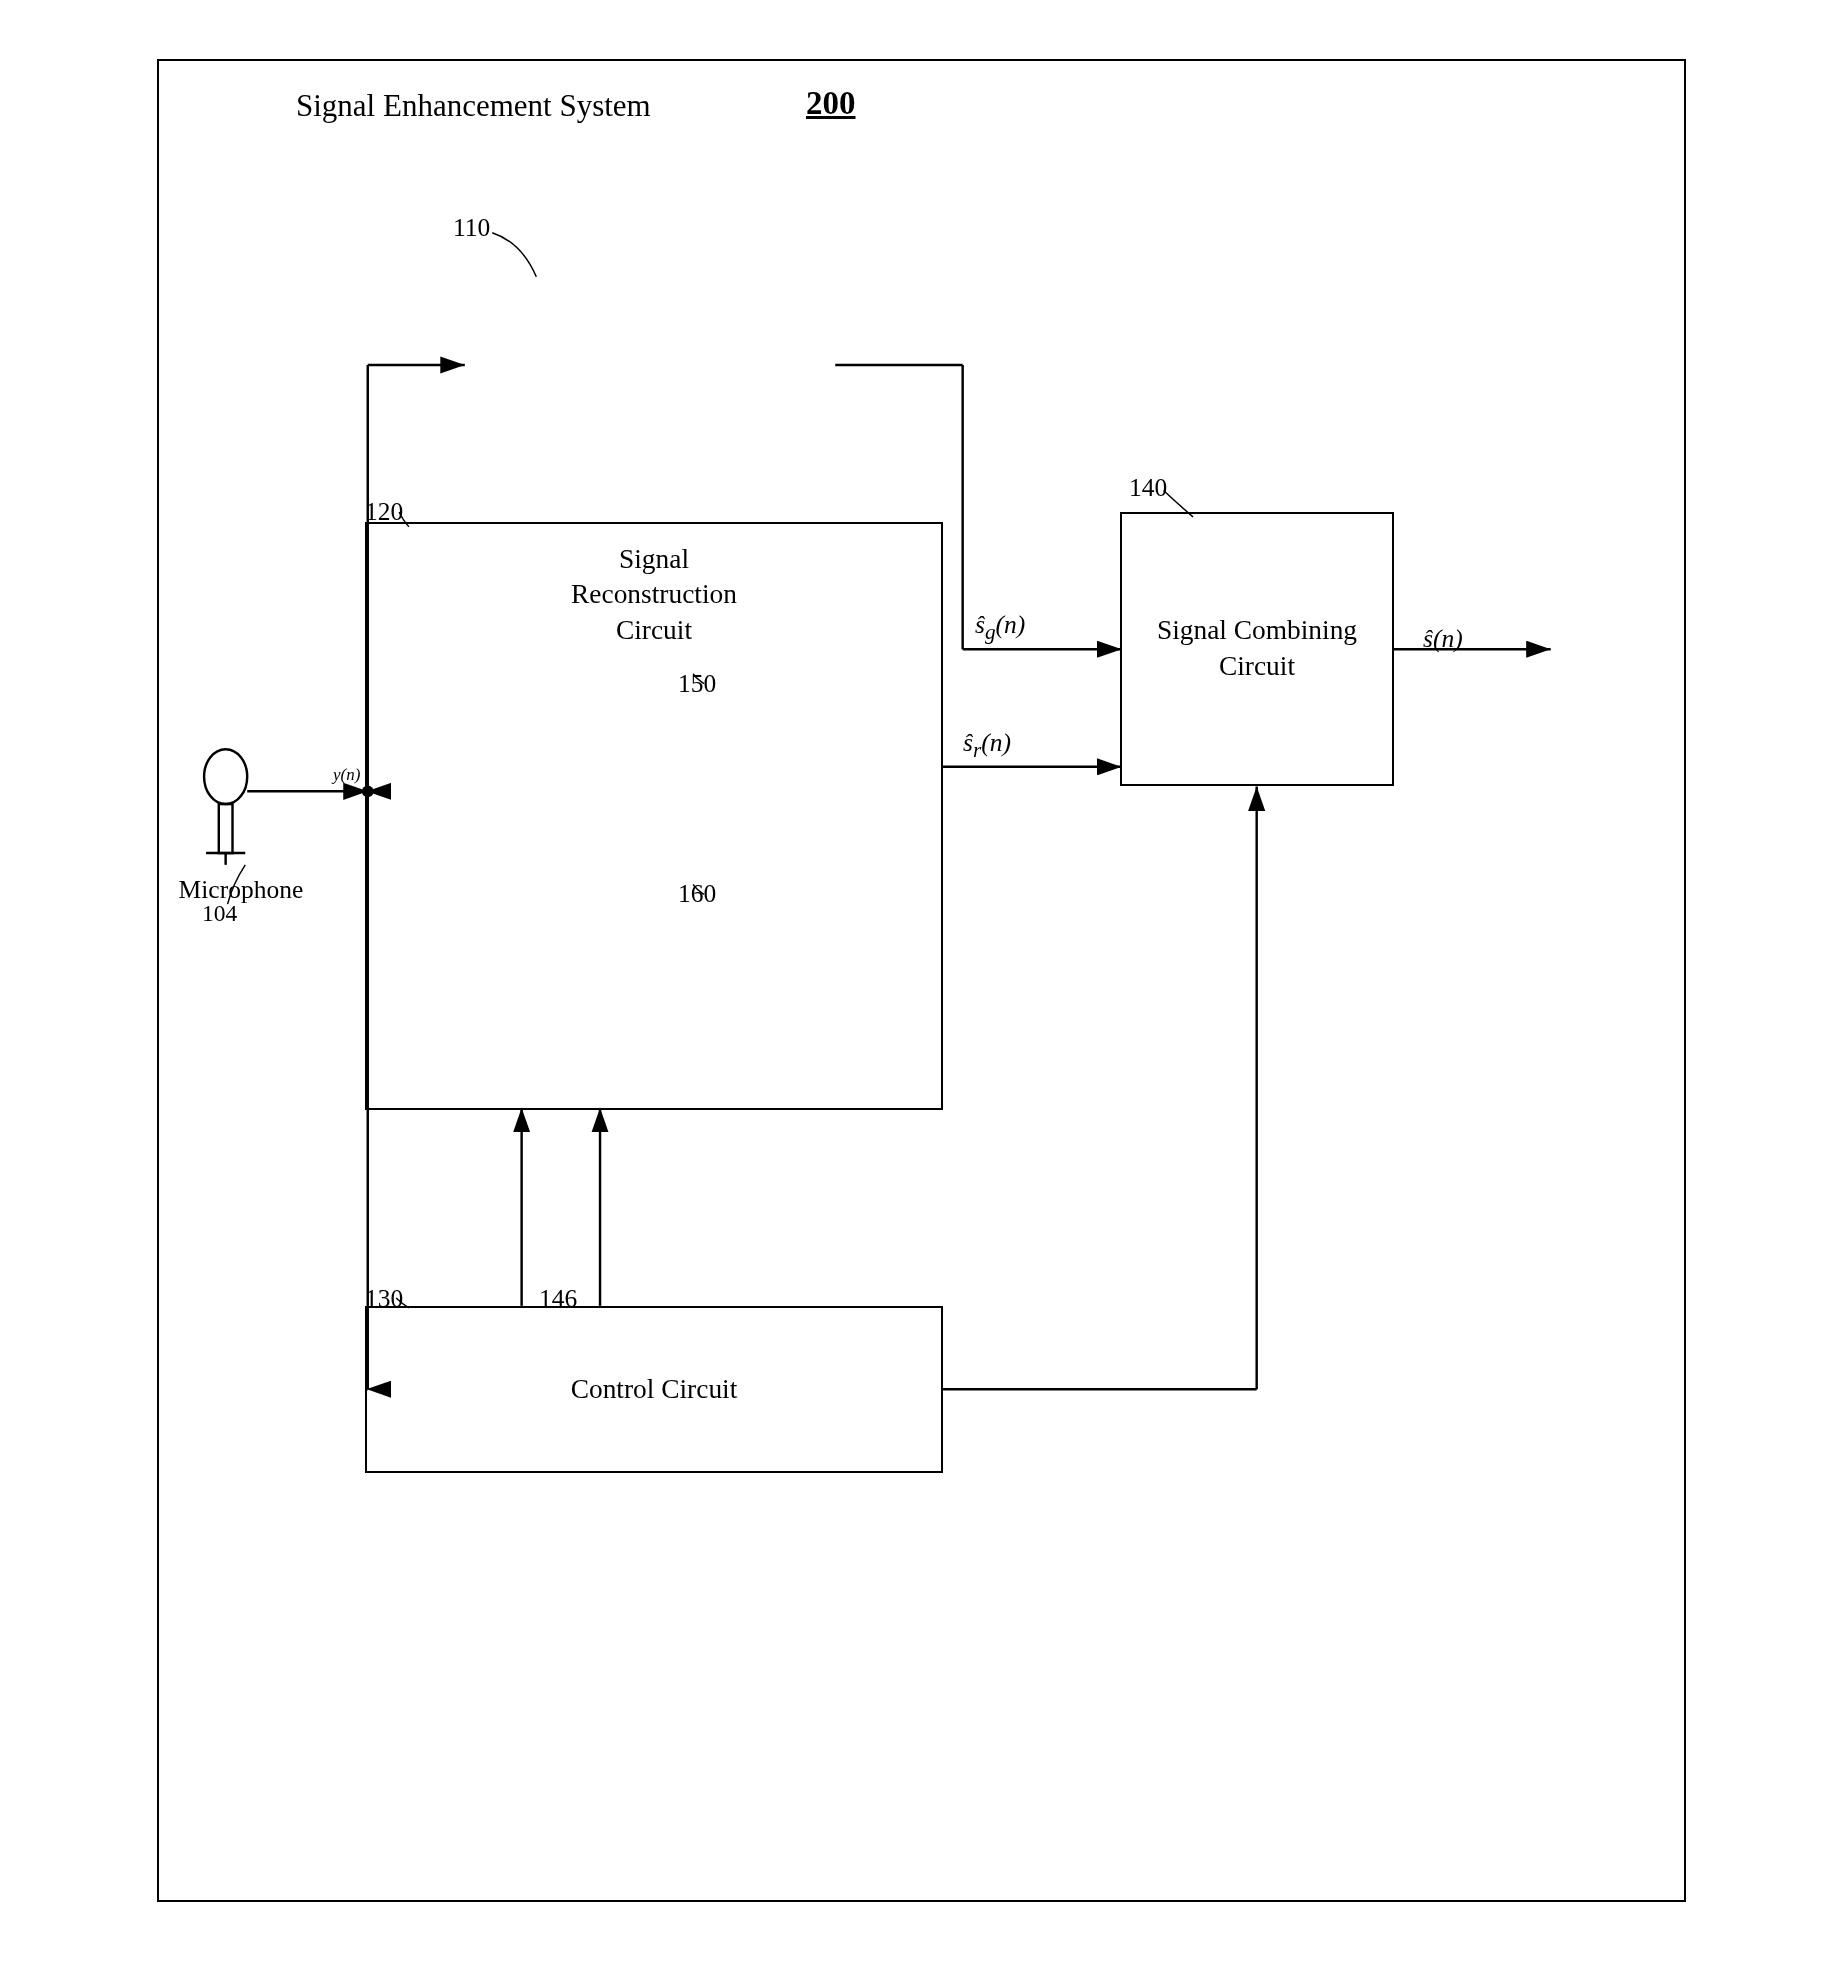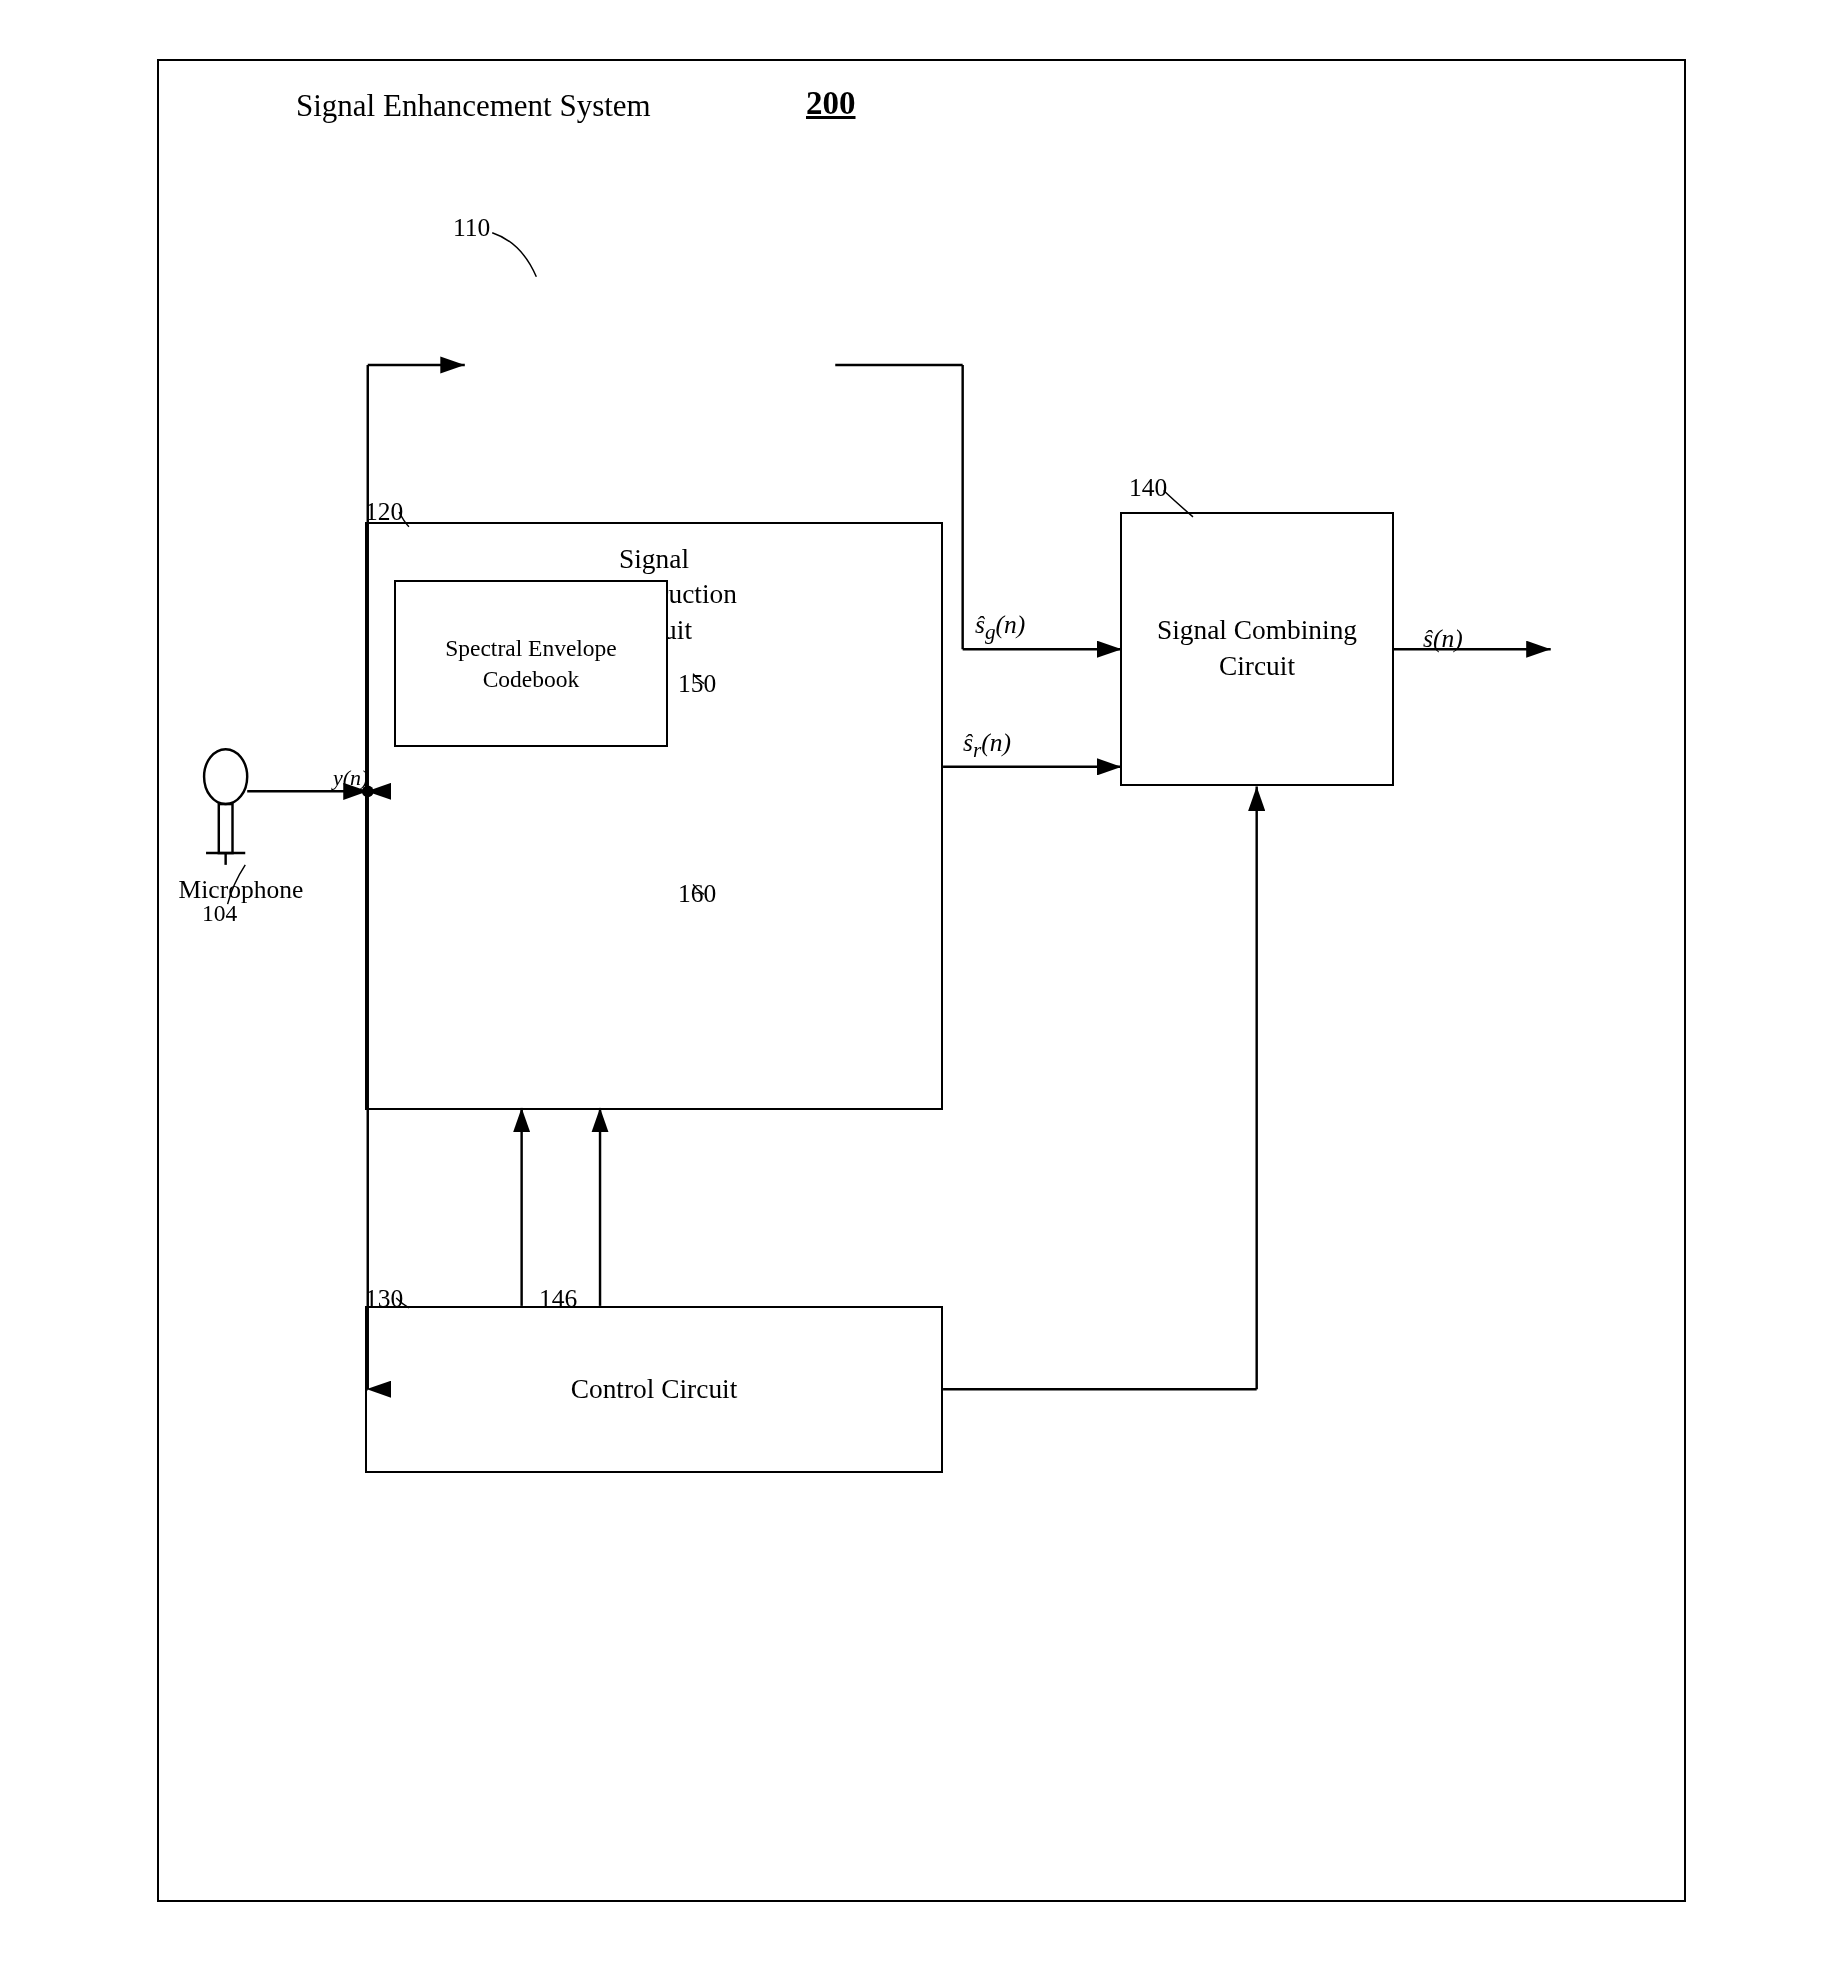--- a/index.html
+++ b/index.html
@@ -111,21 +111,20 @@
   <div class="ref-label" style="top:152px; left:294px;">110</div>
 
 
   <div class="ref-label" style="top:436px; left:206px;">120</div>
 
   <div class="block-box" id="signal-reconstruction">
 
     <div style="position:absolute; top:17.6px; left:50%; transform:translateX(-50%); font-size:27.4px; text-align:center; width:100%;">Signal<br>Reconstruction<br>Circuit</div>
   </div>
 
-  <div class="block-box" id="spectral-envelope">Spectral Envelope Codebook</div>
 
 
   <div class="ref-label" style="top:608px; left:519px;">150</div>
 
   <div class="ref-label" style="top:818px; left:519px;">160</div>
 
   <div class="ref-label" style="top:412px; left:970px;">140</div>
 
   <div class="block-box" id="signal-combining">Signal Combining Circuit</div>
 
@@ -140,21 +139,21 @@
   </div>
 
   <div style="position:absolute; top:667px; left:804px; font-size:25.5px; font-style:italic;">
     <span style="font-style:italic;">ŝ<sub>r</sub>(n)</span>
   </div>
 
   <div style="position:absolute; top:563px; left:1264px; font-size:25.5px; font-style:italic;">
     <span style="font-style:italic;">ŝ(n)</span>
   </div>
 
-  <div style="position:absolute; top:704px; left:174px; font-size:22px; font-style:italic;">
+  <div style="position:absolute; top:704px; left:174px; font-size:17px; font-style:italic;">
     <span style="font-style:italic;">y(n)</span>
   </div>
 
   <svg class="svg-overlay" viewBox="0 0 1556 1876" width="1525" height="1839">
 
     <ellipse cx="68" cy="730" rx="22" ry="28" fill="none" stroke="#000" stroke-width="2.5"></ellipse>
 
     <rect x="61" y="758" width="14" height="50" fill="none" stroke="#000" stroke-width="2.5"></rect>
 
     <line x1="48" y1="808" x2="88" y2="808" stroke="#000" stroke-width="2.5"></line>

